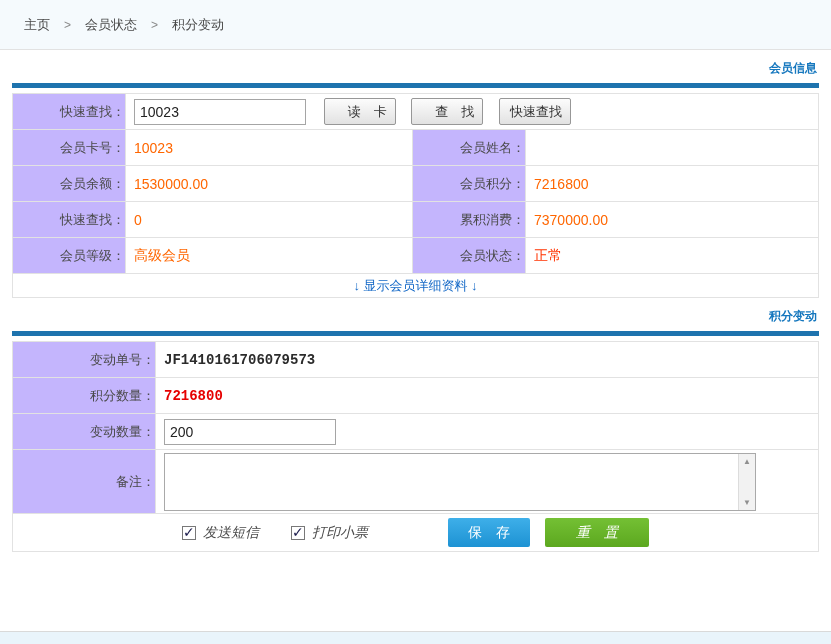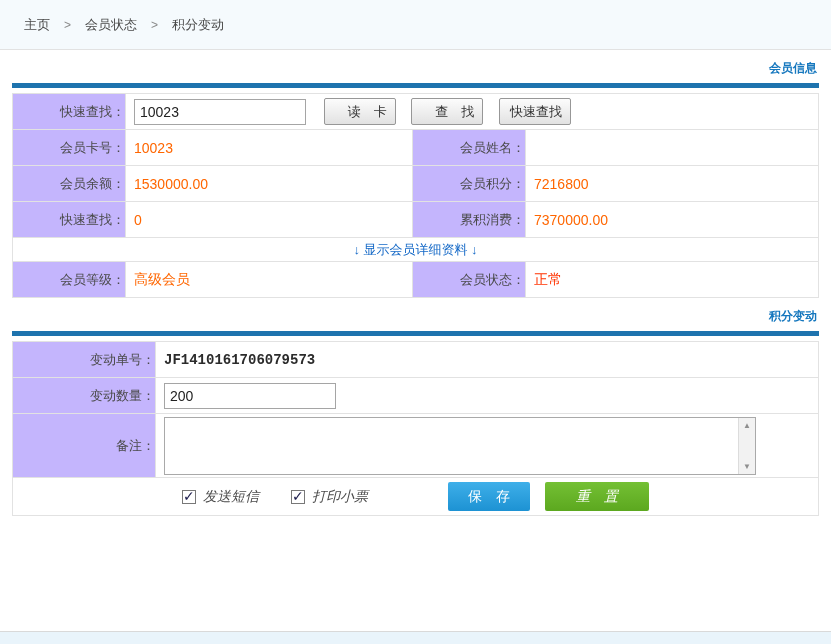--- a/index.html
+++ b/index.html
@@ -152,45 +152,49 @@
         <td class="lbl">会员积分：</td>
         <td class="val">7216800</td>
       </tr>
       <tr>
         <td class="lbl">快速查找：</td>
         <td class="val">0</td>
         <td class="lbl">累积消费：</td>
         <td class="val">7370000.00</td>
       </tr>
       <tr>
-        <td colspan="4" class="link-row">
-          <a class="detail-link">↓ 显示会员详细资料 ↓</a>
-        </td>
-      </tr>
-      <tr>
         <td class="lbl">会员等级：</td>
         <td class="val">高级会员</td>
         <td class="lbl">会员状态：</td>
         <td class="val val-red">正常</td>
+      </tr>
+      <tr>
+        <td colspan="4" class="link-row">
+          <a class="detail-link">↓ 显示会员详细资料 ↓</a>
+        </td>
       </tr>
     </tbody>
       </table>
 
     <div class="sec-title">积分变动</div>
     <div class="sec-bar"></div>
 
     <table class="t2">
       <colgroup>
           <col class="c-l">
           <col>
         </colgroup>
       <tbody>
           <tr>
         <td class="lbl">变动单号：</td>
         <td><span class="mono-val">JF1410161706079573</span></td>
+      </tr>
+      <tr>
+        <td class="lbl" style="height:35px">积分数量：</td>
+        <td><span class="mono-val red-val">7216800</span></td>
       </tr>
       <tr>
         <td class="lbl">变动数量：</td>
         <td>
           <input type="text" class="amount-input" value="200" style="">
         </td>
       </tr>
       <tr>
         <td class="lbl" style="height:64px">备注：</td>
         <td>

